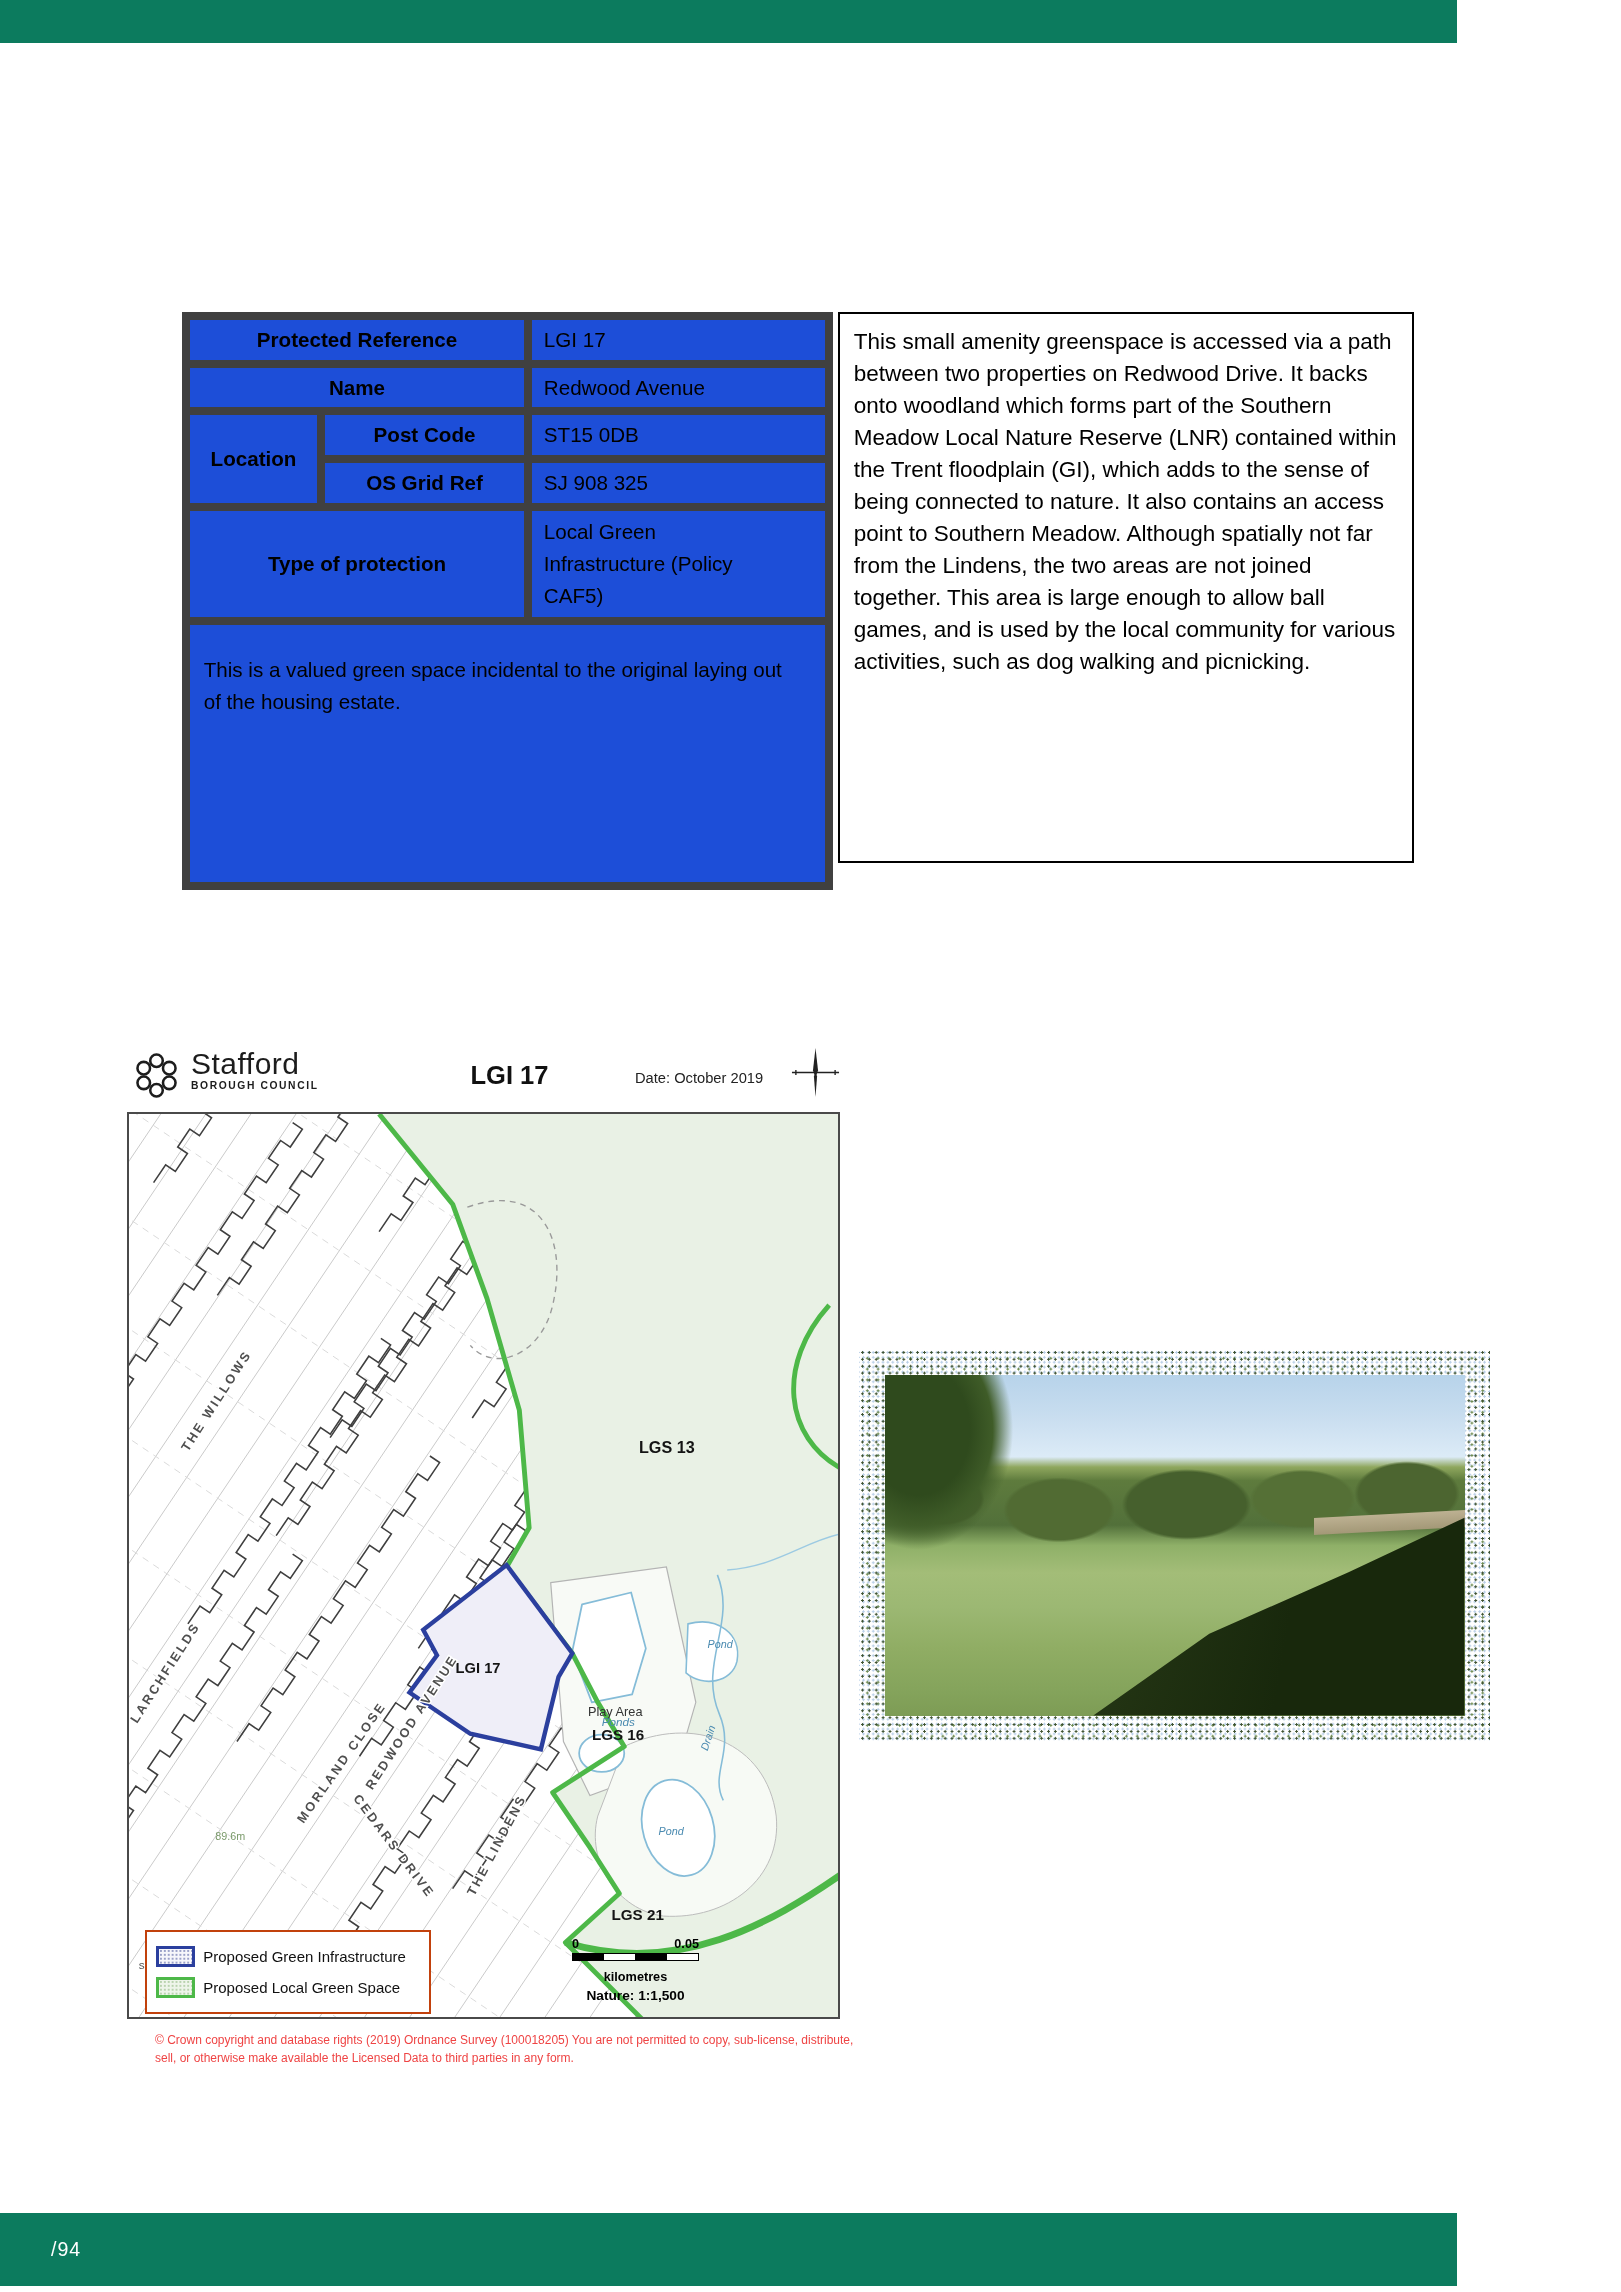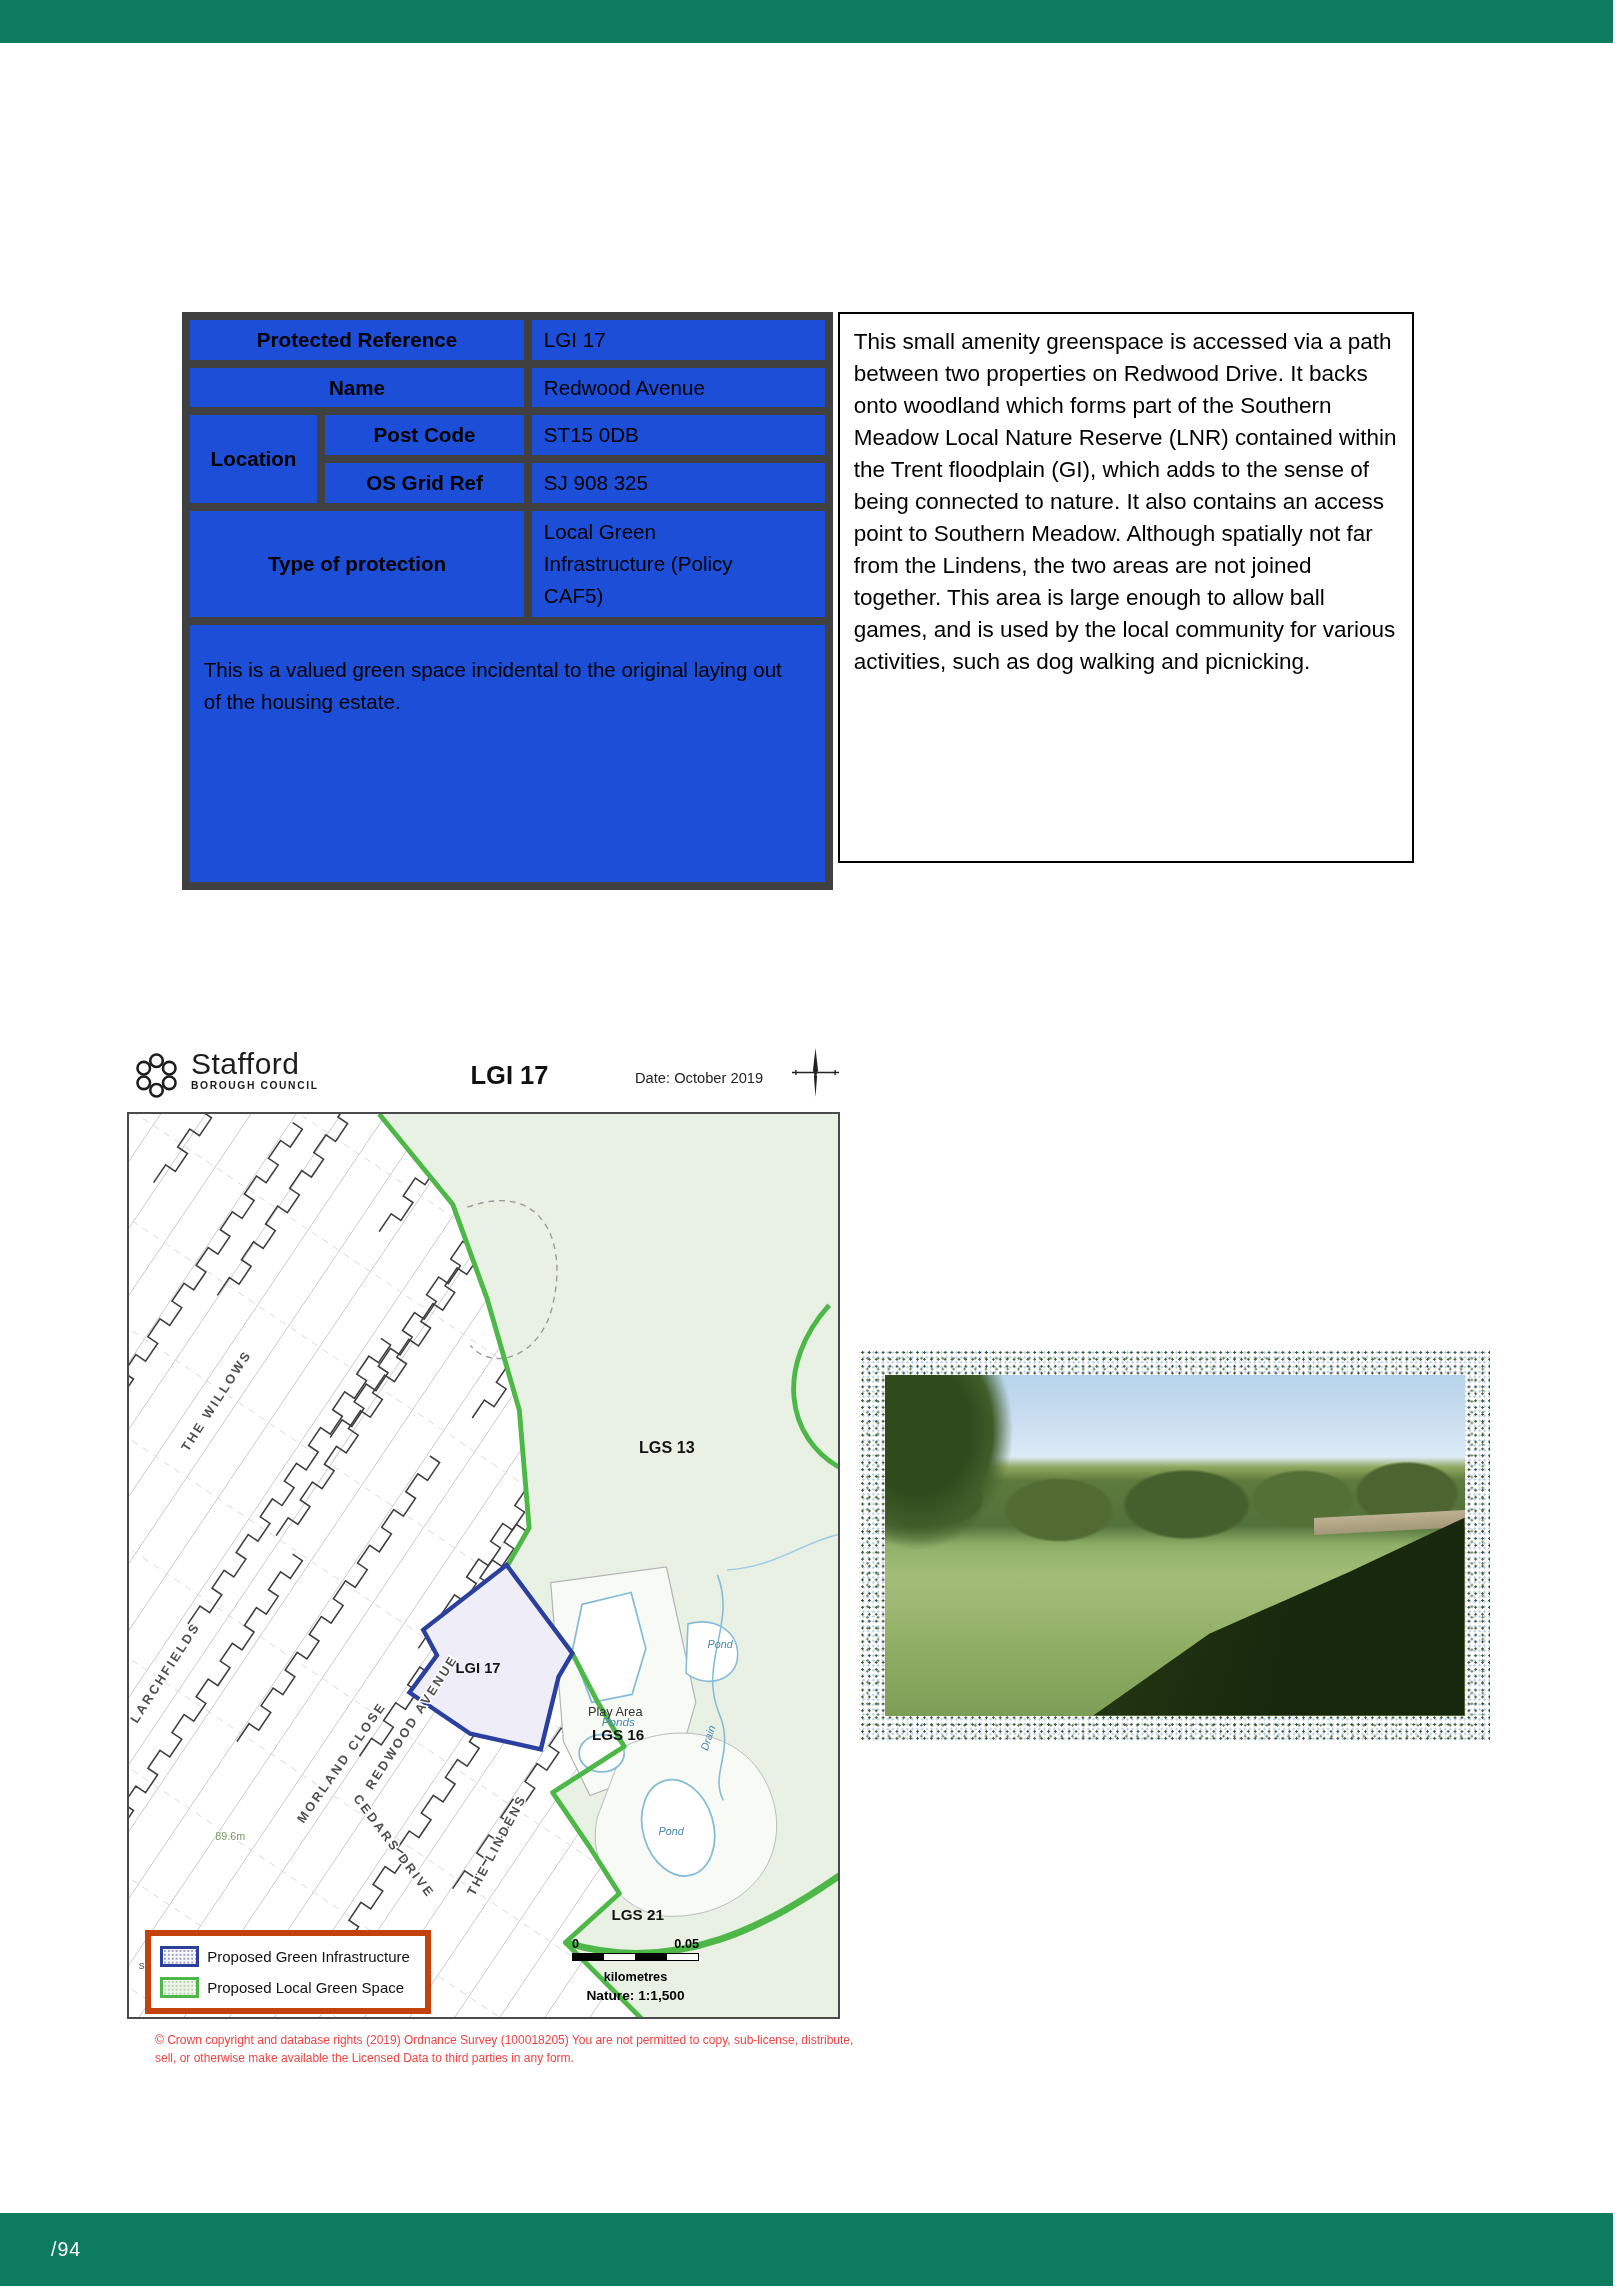--- a/index.html
+++ b/index.html
@@ -1,19 +1,19 @@
 <!DOCTYPE html>
 <html><head>
 <meta charset="utf-8">
 <style>
   html,body{margin:0;padding:0;background:#888;}
   *{box-sizing:border-box;}
   .page{position:relative;width:1621px;height:2293px;background:#fff;margin:0 auto;
         font-family:"Liberation Sans",sans-serif;color:#000;overflow:hidden;}
-  .bar{position:absolute;left:0;width:1613px;background:#0c7b5e;}
+  .bar{position:absolute;left:0;width:1457px;background:#0c7b5e;}
   .bar.top{top:0;height:43px;}
   .bar.bottom{top:2213px;height:73px;display:flex;align-items:center;padding-left:51px;}
   .pagenum{color:#fff;font-size:19.6px;letter-spacing:1px;}
 
   
   table.info{position:absolute;left:182px;top:312px;border-collapse:collapse;table-layout:fixed;width:643px;}
   table.info td{border:8px solid #404040;font-size:20.6px;padding:3.9px 9.8px;vertical-align:middle;background:#1d4ed8;}
   table.info td.lbl{font-weight:bold;text-align:center;}
   table.info td.val{text-align:left;padding:3.9px 45px 3.9px 11.8px;line-height:1.55;}
   table.info tr.r{height:43px;}
@@ -39,21 +39,21 @@
   
   .map{position:absolute;left:127px;top:1112px;width:713px;height:907px;border:2px solid #4a4a4a;background:#fff;overflow:hidden;}
   .map svg{position:absolute;left:0;top:0;}
   text.street{font-size:13px;font-weight:bold;letter-spacing:2.5px;fill:#4f4f4f;stroke:#ffffff;stroke-width:3px;paint-order:stroke;}
   text.lgs{font-size:16.5px;font-weight:bold;fill:#141414;}
   text.small{font-size:13px;fill:#333;}
   text.water{font-size:12px;font-style:italic;fill:#4a8ab0;}
   text.tiny{font-size:11px;fill:#7a9a6a;}
   text.gray{font-size:12px;fill:#555;}
 
-  .legend{position:absolute;left:15.7px;top:816px;width:286px;height:84px;background:#fff;border:6px solid #c2410c;
+  .legend{position:absolute;left:15.7px;top:816px;width:286px;height:84px;background:#fff;border:2px solid #c2410c;
           display:flex;flex-direction:column;justify-content:center;gap:9.8px;padding:7.8px 9.8px;}
   .leg-row{display:flex;align-items:center;gap:7.8px;}
   .swatch{width:39px;height:21.6px;border-style:solid;border-width:3.9px;
           background-color:#f6f6fb;
           background-image:radial-gradient(#9aa0c8 0.8px, rgba(0,0,0,0) 1px);
           background-size:3.9px 3.9px;}
   .swatch.green{border-color:#4db848;background-color:#eef5ea;background-image:radial-gradient(#b9d3ae 0.8px, rgba(0,0,0,0) 1px);}
   .swatch.blue{border-color:#2b3f9e;}
   .leg-label{font-size:15px;color:#111;}
 

